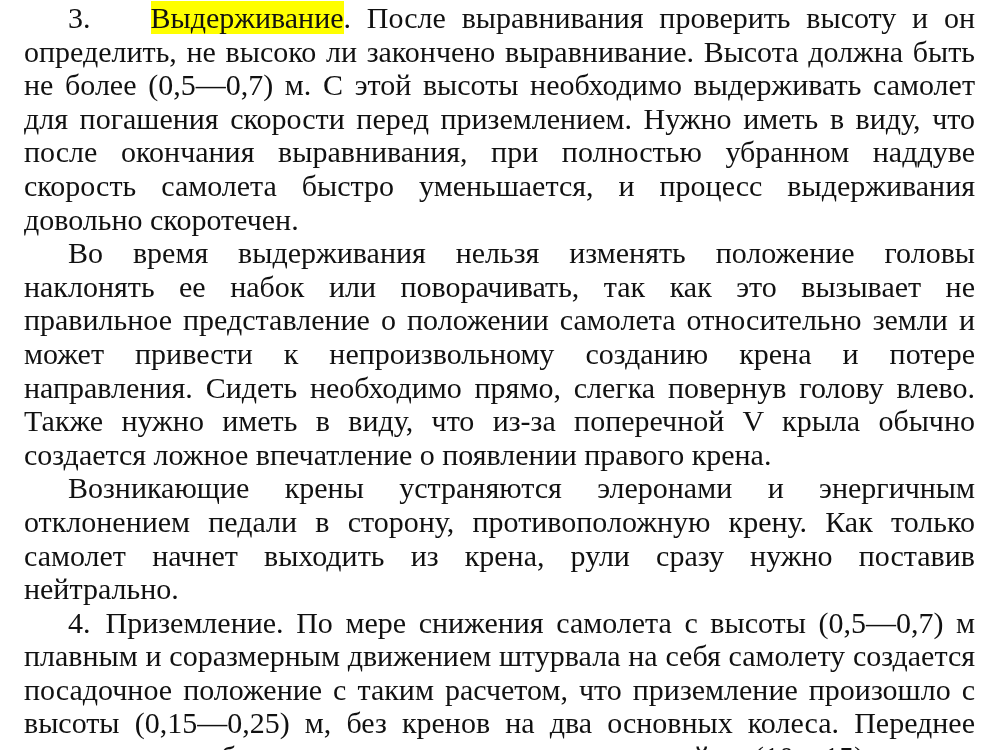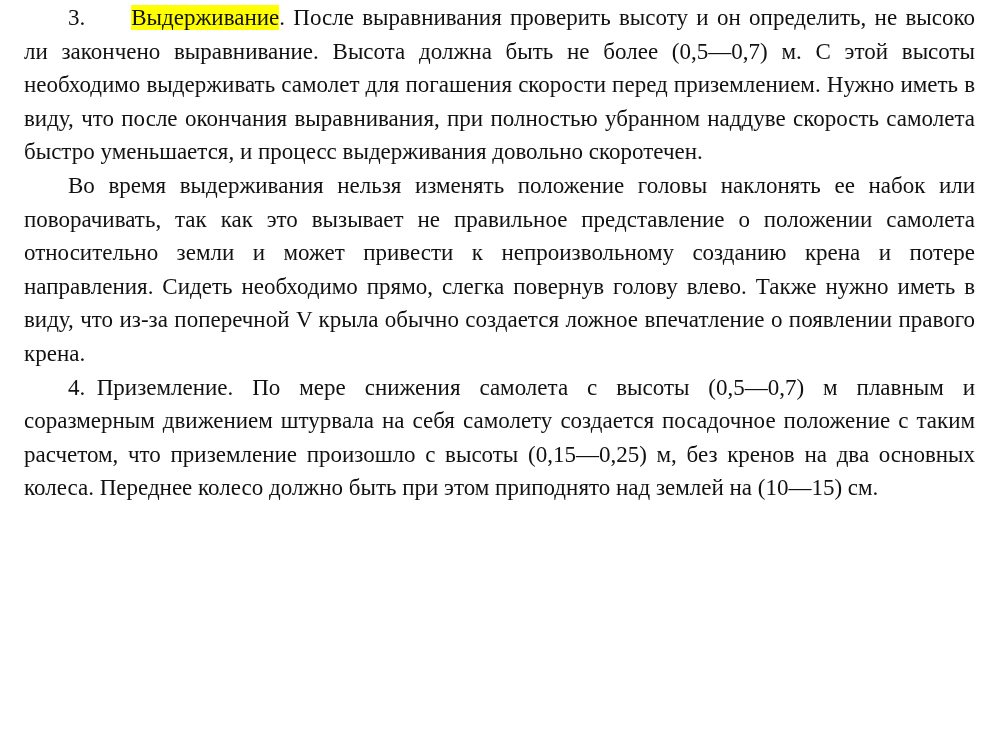--- a/index.html
+++ b/index.html
@@ -3,21 +3,21 @@
   <meta charset="utf-8">
   <style>
     html, body { margin: 0; padding: 0; background: #ffffff; }
     body { width: 1000px; height: 750px; overflow: hidden; }
     .page {
       position: relative;
       width: 1000px; height: 750px;
       box-sizing: border-box;
       padding: 0 25px 0 24px;
       font-family: "Liberation Serif", "DejaVu Serif", serif;
-      font-size: 23px;
+      font-size: 30px;
       line-height: 33.6px;
       color: #111111;
     }
     .para {
       margin: 0;
       text-align: justify;
       text-indent: 44px;
       hyphens: none;
     }
     .para.first { margin-top: 1px; }
@@ -26,16 +26,17 @@
   </style>
 </head>
 <body>
 
 <div class="page">
 
   <p class="para first"><span class="num">3.</span><span>  </span><span class="hl">Выдерживание</span><span>. После выравнивания проверить высоту и он определить, не высоко ли закончено выравнивание. Высота должна быть не более (0,5—0,7) м. С этой высоты необходимо выдерживать самолет для погашения скорости перед приземлением. Нужно иметь в виду, что после окончания выравнивания, при полностью убранном наддуве скорость самолета быстро уменьшается, и процесс выдерживания довольно скоротечен.</span></p>
 
   <p class="para"><span>Во время выдерживания нельзя изменять положение головы наклонять ее набок или поворачивать, так как это вызывает не правильное представление о положении самолета относительно земли и может привести к непроизвольному созданию крена и потере направления. Сидеть необходимо прямо, слегка повернув голову влево. Также нужно иметь в виду, что из-за поперечной V крыла обычно создается ложное впечатление о появлении правого крена.</span></p>
 
+  <p class="para"><span>Возникающие крены устраняются элеронами и энергичным отклонением педали в сторону, противоположную крену. Как только самолет начнет выходить из крена, рули сразу нужно поставив нейтрально.</span></p>
 
   <p class="para"><span class="num">4.</span><span> </span><span>Приземление. По мере снижения самолета с высоты  (0,5—0,7) м плавным и соразмерным движением штурвала на себя самолету создается посадочное положение с таким расчетом, что приземление произошло с высоты (0,15—0,25)  м, без кренов на два основных колеса. Переднее колесо должно быть при этом приподнято над землей на (10—15) см.</span></p>
 
 </div>
 
 </body></html>

